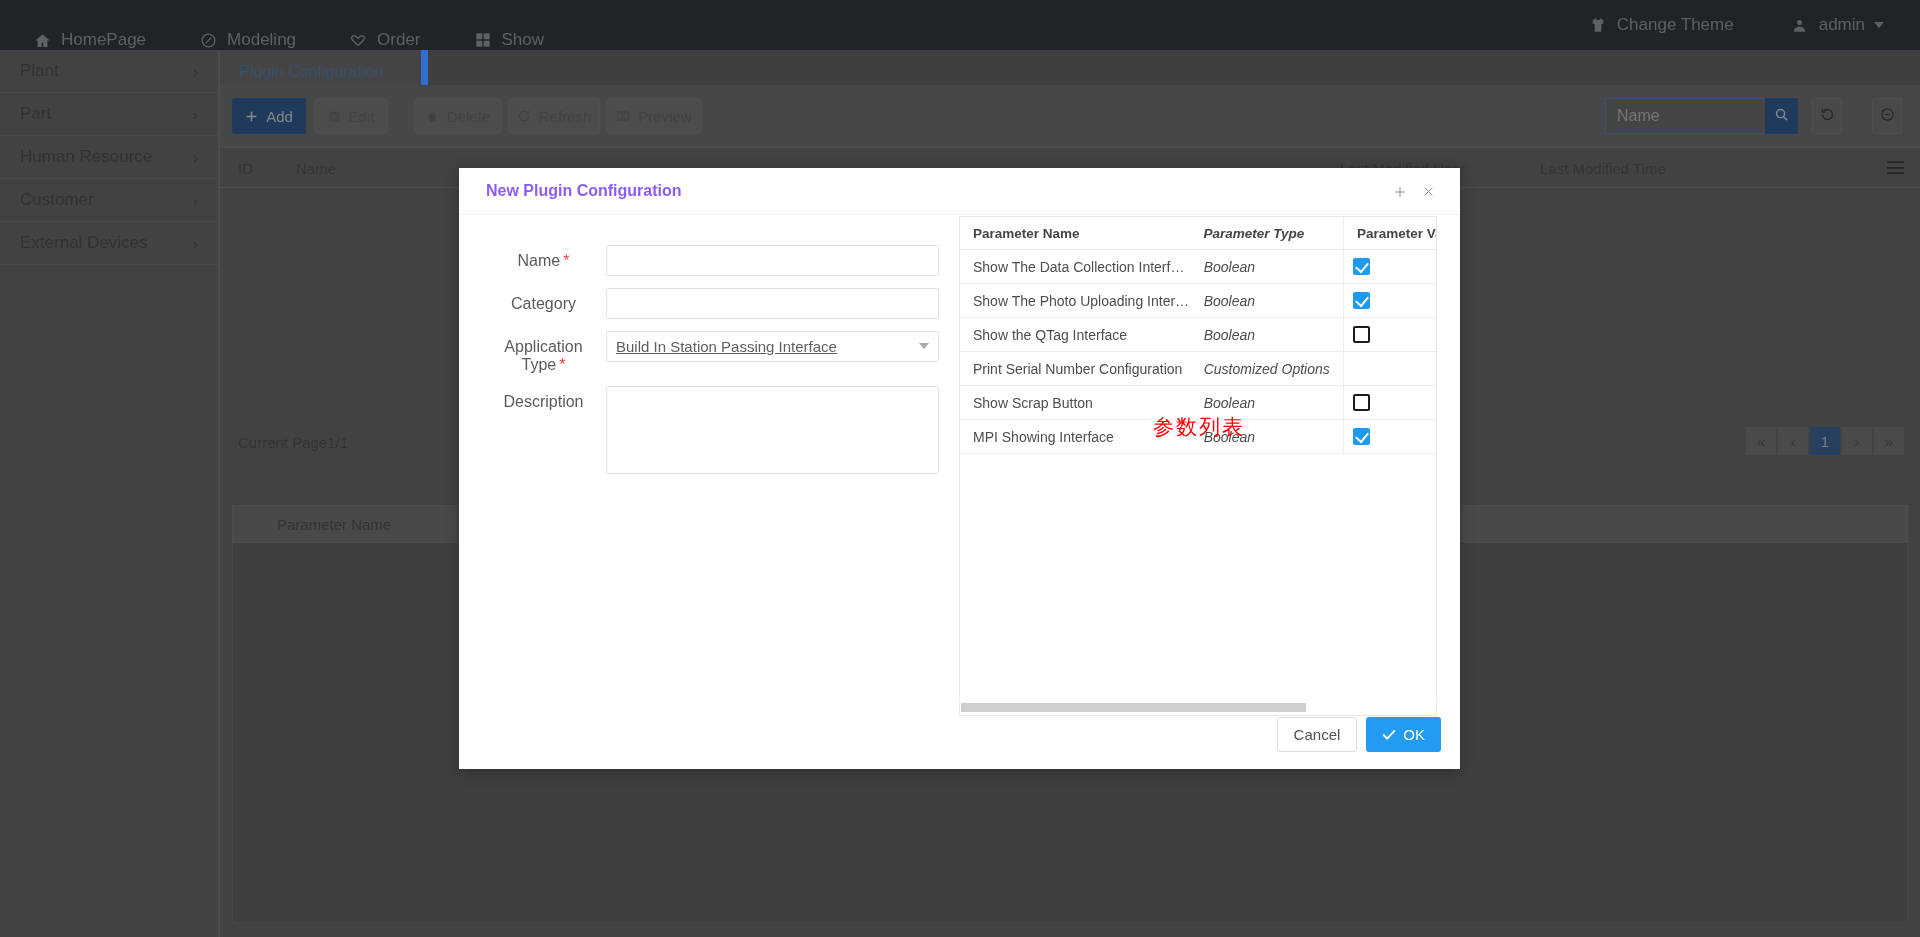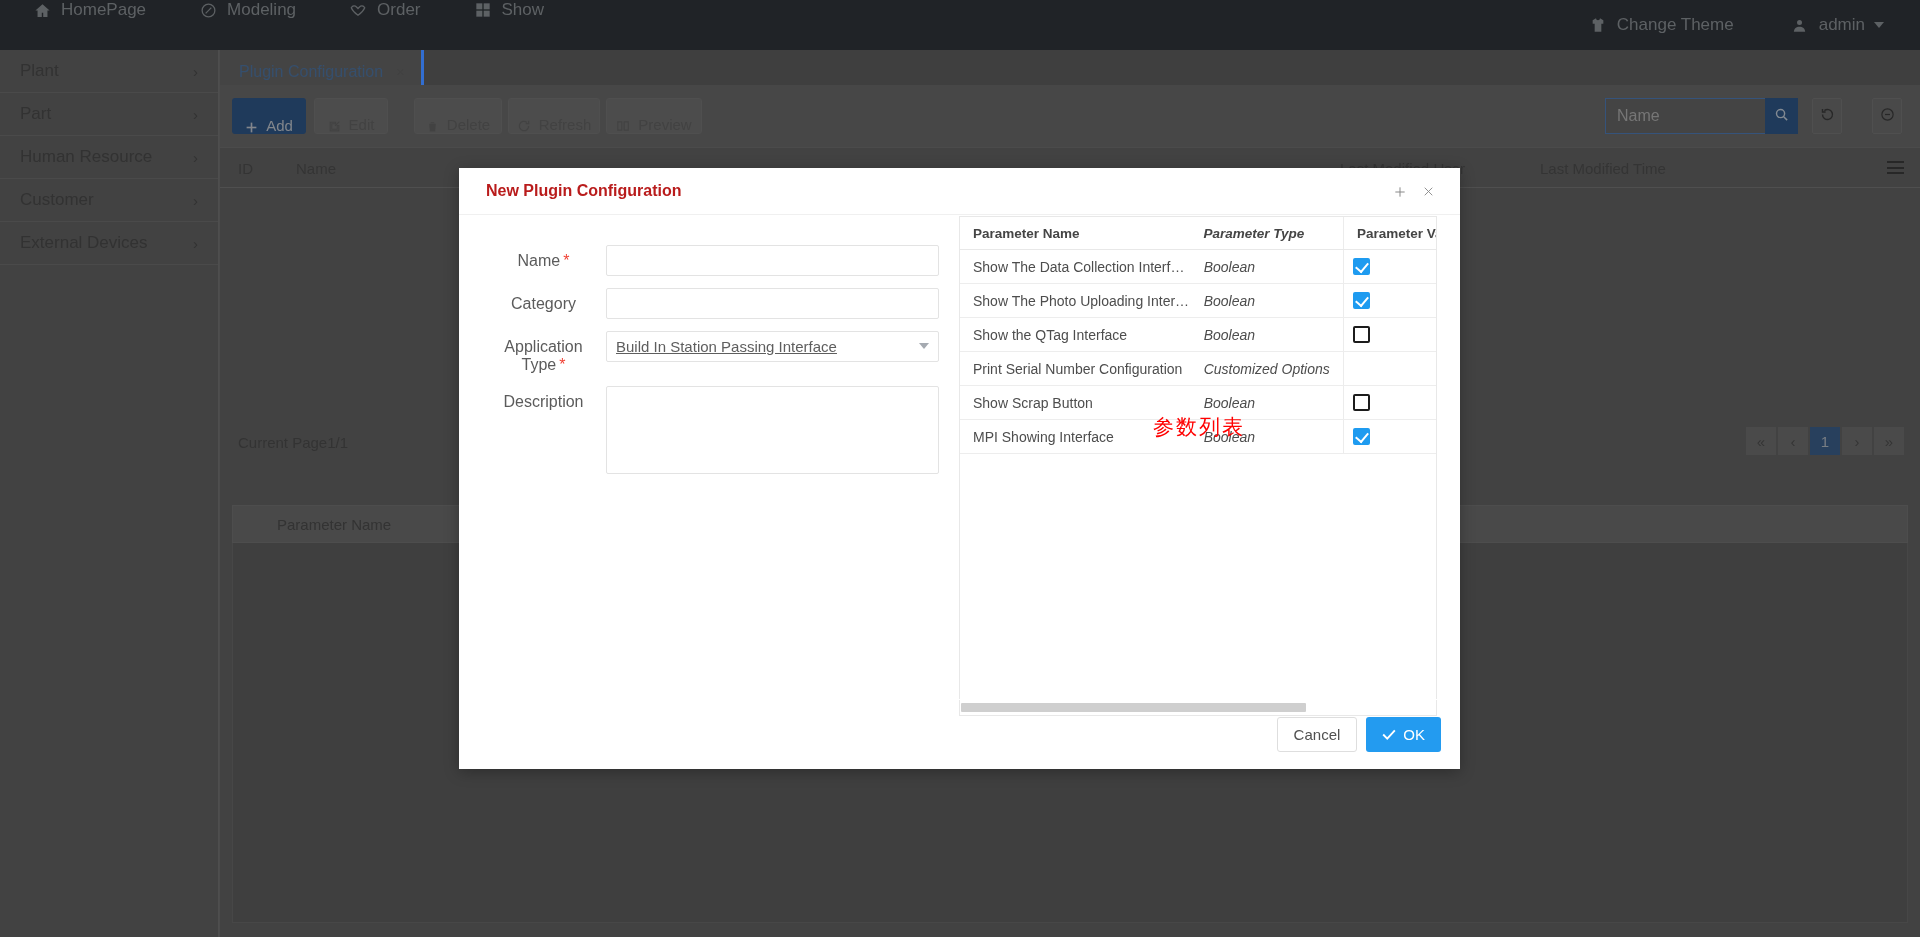--- a/index.html
+++ b/index.html
@@ -9,21 +9,21 @@
     overflow: hidden;
     font-family: "Liberation Sans", sans-serif;
     background: #5a5a5a;
   }
 
   
   #topnav {
     position: absolute; top: 0; left: 0;
     width: 1920px; height: 50px;
     background: #262a2e;
-    display: flex; align-items: flex-start;
+    display: flex; align-items: flex-end;
     z-index: 5;
   }
   .nav-left { display: flex; align-items: center; padding-left: 32px; }
   .nav-item {
     display: flex; align-items: center;
     color: #6e7276;
     font-size: 17px;
     margin-right: 52px;
     cursor: pointer;
     white-space: nowrap;
@@ -83,39 +83,39 @@
     background: #4a4a4a;
     display: flex; align-items: flex-end;
   }
   .tab {
     height: 35px;
     padding: 8px 16px 0 19px;
     display: flex; align-items: center;
     background: #515151;
     color: #3f5d80;
     font-size: 16px;
-    border-right: 3px solid #3b82f6;
+    border-right: 7px solid #3b82f6;
     cursor: pointer;
   }
   .tab .tab-x {
     margin-left: 13px;
     color: #4d4d4d;
     font-size: 15px;
   }
 
   #toolbar {
     position: absolute; top: 35px; left: 0;
     width: 1700px; height: 63px;
     background: #545454;
     border-bottom: 1px solid #595959;
   }
   .tb-btn {
     position: absolute; top: 13px;
     height: 36px;
-    display: flex; align-items: flex-end; justify-content: center;
+    display: flex; align-items: center; justify-content: center;
     font-size: 15px;
     border-radius: 3px;
     cursor: pointer;
     white-space: nowrap;
   }
   .tb-btn .tb-icon {
     margin-right: 8px; display: inline-flex; align-items: center;
   }
   .tb-primary { background: #25456b; color: #999ea5; }
   .tb-ghost { background: #5a5a5a; color: #4e4e4e; border: 1px solid #5d5d5d; }
@@ -235,21 +235,21 @@
     box-shadow: 0 3px 14px rgba(0,0,0,0.28);
     z-index: 10;
   }
   #modal-head {
     position: relative;
     height: 47px;
     border-bottom: 1px solid #f0f0f0;
   }
   #modal-title {
     position: absolute; left: 27px; top: 14px;
-    font-size: 16px; color: #b91c1c; font-weight: bold;
+    font-size: 16px; color: #8b5cf6; font-weight: bold;
   }
   .mh-icon {
     position: absolute; top: 13px;
     width: 21px; height: 21px;
     display: flex; align-items: center; justify-content: center;
     color: #888; font-size: 19px;
     cursor: pointer;
   }
   #mh-plus { right: 50px; }
   #mh-close { right: 21px; }

